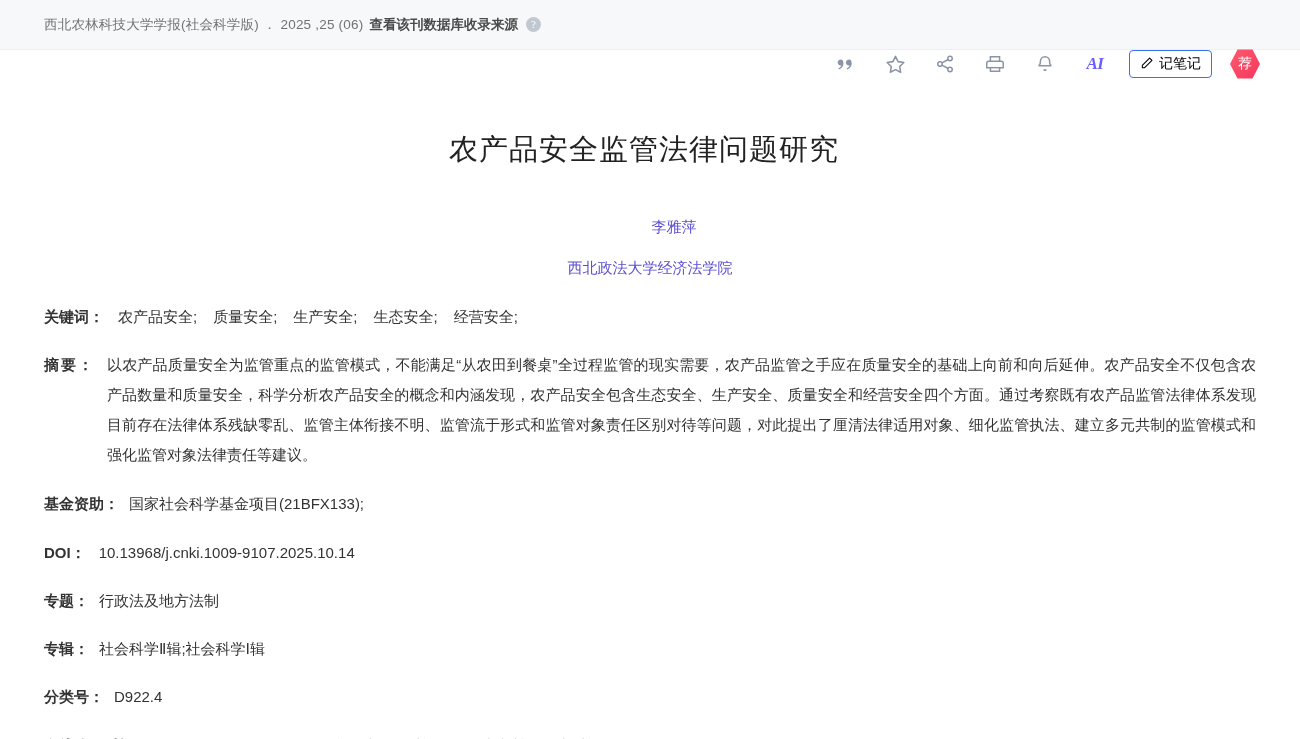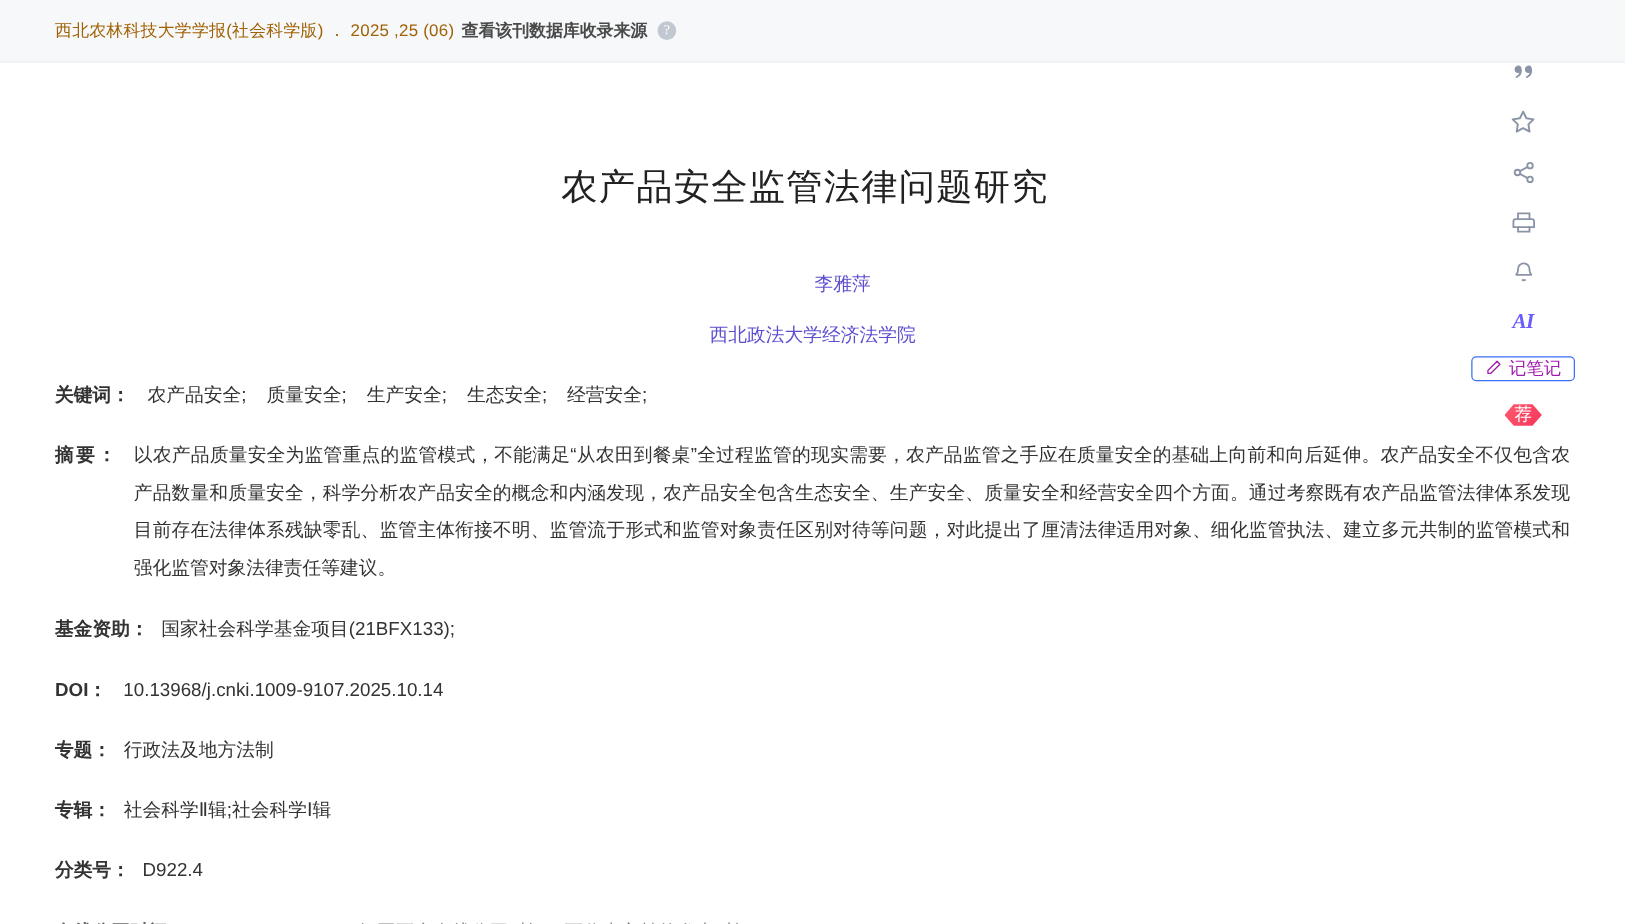--- a/index.html
+++ b/index.html
@@ -31,21 +31,21 @@
     height: 50px;
     background: #f7f8fa;
     border-bottom: 1px solid #eceef1;
     display: flex;
     align-items: center;
     padding-left: 44px;
     box-sizing: border-box;
   }
   .crumb-text {
     font-size: 13.5px;
-    color: #a16207;
+    color: #737373;
     letter-spacing: 0.2px;
     white-space: nowrap;
   }
   .crumb-link {
     font-size: 13.5px;
     color: #4a4a4a;
     margin-left: 6px;
     cursor: pointer;
     white-space: nowrap;
     font-weight: bold;
@@ -67,21 +67,20 @@
 
   
   .toolrow {
     position: absolute;
     top: 46px;
     right: 40px;
     display: flex;
     align-items: center;
     gap: 18px;
     height: 36px;
-    flex-direction: column;
   }
   .tool-btn {
     width: 32px;
     height: 32px;
     display: flex;
     align-items: center;
     justify-content: center;
     cursor: pointer;
     color: #8a94a6;
   }
@@ -92,21 +91,21 @@
     font-style: italic;
     color: #6a5cff;
     letter-spacing: -0.5px;
     font-family: "Liberation Serif", serif;
   }
   .note-btn {
     display: flex;
     align-items: center;
     gap: 5px;
     border: 1px solid #3a6ff7;
-    color: #a21caf;
+    color: #000000;
     border-radius: 4px;
     height: 26px;
     padding: 0 10px;
     font-size: 14px;
     cursor: pointer;
     background: #fff;
     white-space: nowrap;
   }
   .rec-badge {
     width: 30px;

